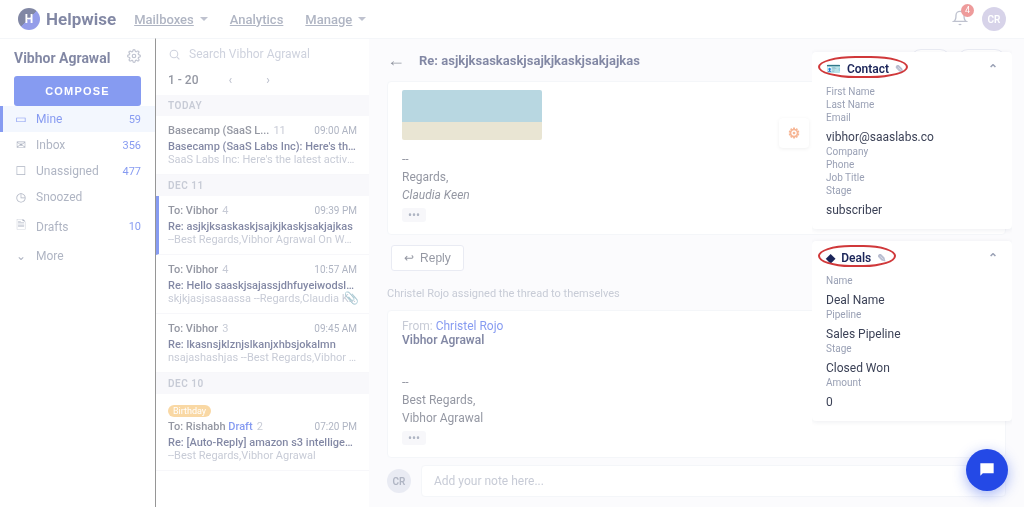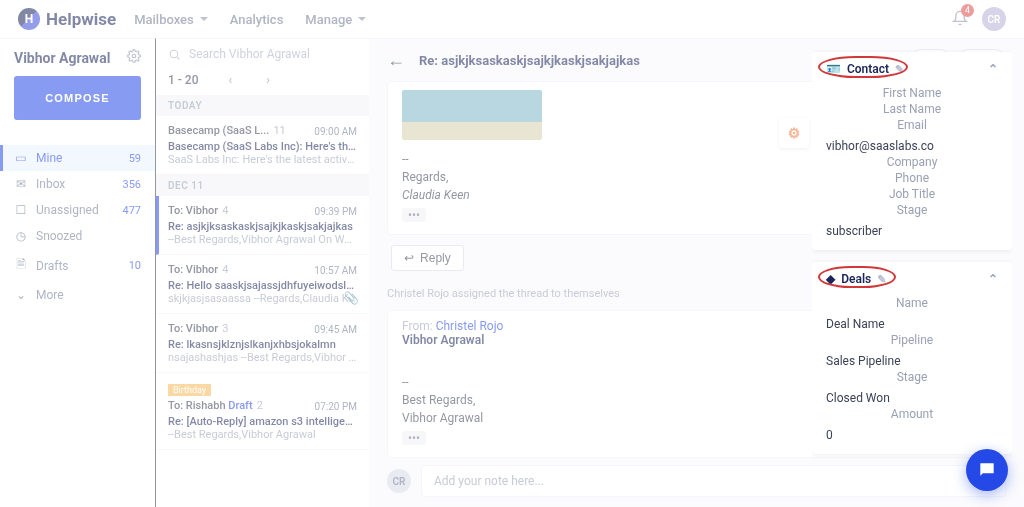--- a/index.html
+++ b/index.html
@@ -4,61 +4,61 @@
 <style>
   * { box-sizing: border-box; margin: 0; padding: 0; }
   body { font-family: -apple-system, BlinkMacSystemFont, "Segoe UI", Roboto, sans-serif; font-size: 13px; color: #3c4257; background: #f5f6fa; width: 1024px; height: 507px; overflow: hidden; position: relative; }
 
   
   .topbar { height: 38px; background: #fff; display: flex; align-items: center; padding: 0 18px; justify-content: space-between; }
   .topbar-left { display: flex; align-items: center; gap: 18px; }
   .logo { display: flex; align-items: center; gap: 6px; font-weight: 700; font-size: 17px; color: #1b2559; }
   .logo-mark { width: 22px; height: 22px; border-radius: 50%; background: linear-gradient(135deg,#1b2559 50%,#3d4ed8 50%); position: relative; display:flex;align-items:center;justify-content:center;}
   .logo-mark::after{content:"H";color:#fff;font-size:12px;font-weight:700;}
-  .navlinks { display: flex; gap: 22px; color: #6e7892; font-size: 13px; font-weight: 500; }
+  .navlinks { display: flex; gap: 22px; color: #6e7892; font-size: 13px; font-weight: 500; text-decoration: underline; }
   .navlinks span { display: flex; align-items: center; gap: 4px; cursor: pointer; }
   .chv::after{content:"";display:inline-block;border-left:4px solid transparent;border-right:4px solid transparent;border-top:4px solid #8a91a8;margin-left:2px;}
   .topbar-right { display: flex; align-items: center; gap: 14px; }
   .bell { position: relative; color:#8a91a8; cursor:pointer;}
   .bell-badge { position: absolute; top: -6px; right: -6px; background: #e04a4a; color:#fff; font-size:9px; padding:0 4px; border-radius:7px; line-height:13px;}
   .avatar { width: 24px; height: 24px; border-radius: 50%; background: #b6b0d8; color:#fff; font-size:10px; font-weight:600; display:flex; align-items:center; justify-content:center; cursor:pointer;}
 
   .app { display: flex; height: calc(100% - 38px); }
 
   
   .sidebar { width: 155px; background:#fff; border-top:1px solid #eceef4; padding:10px 0; display:flex;flex-direction:column;}
   .sb-head { display:flex; align-items:center; justify-content:space-between; padding:0 14px 10px;}
   .sb-title { font-weight:700; color:#1b2559; font-size:14px;}
   .gear { color:#8a91a8; cursor:pointer;}
-  .compose-btn { margin:0 14px 25px; background:#2449e6; color:#fff; border:none; border-radius:3px; height:44px; font-size:11px; letter-spacing:1.2px; font-weight:600; cursor:pointer;}
+  .compose-btn { margin:0 14px 0; background:#2449e6; color:#fff; border:none; border-radius:3px; height:30px; font-size:11px; letter-spacing:1.2px; font-weight:600; cursor:pointer;}
   .sb-item { display:flex; align-items:center; justify-content:space-between; padding:6px 14px; color:#6e7892; font-size:12px; cursor:pointer;}
   .sb-item.active { background:#eaf0fd; color:#2449e6; border-left:3px solid #2449e6; padding-left:11px;}
   .sb-item .lft { display:flex; align-items:center; gap:8px;}
   .sb-ico { width:14px; text-align:center; display:inline-block;}
   .count { font-size:11px;}
   .sb-item.active .count { color:#2449e6;}
   .count.blue{ color:#2449e6;}
 
   
   .listcol { width: 214px; background:#fff; border-top:1px solid #eceef4; border-left:1px solid #404040; display:flex; flex-direction:column; overflow:hidden;}
   .search { display:flex; align-items:center; gap:8px; padding:8px 12px; color:#a6adc2; font-size:12px;}
   .search svg{color:#a6adc2;}
   .pager { display:flex; align-items:center; gap:26px; padding:4px 12px 8px; color:#3c4257; font-size:12px; font-weight:500;}
   .pgbtn { color:#8a91a8; cursor:pointer; padding:0 4px;}
   .section-label { background:#f2f3f7; color:#9aa1b5; font-size:10px; font-weight:600; letter-spacing:.5px; padding:5px 12px;}
   .msg { padding:8px 12px; border-bottom:1px solid #f0f1f6; position:relative;}
   .msg.sel { border-left:3px solid #2449e6; padding-left:9px;}
-  .msg .row1 { display:flex; justify-content:space-between; align-items:flex-end; font-size:11px; color:#3c4257; margin-bottom:3px;}
+  .msg .row1 { display:flex; justify-content:space-between; align-items:center; font-size:11px; color:#3c4257; margin-bottom:3px;}
   .msg .from { font-weight:500;}
   .msg .cnt { color:#9aa1b5; margin-left:4px;}
   .msg .time { color:#6e7892; font-size:10px;}
   .msg .subj { font-size:11px; color:#1b2559; font-weight:500; white-space:nowrap; overflow:hidden; text-overflow:ellipsis;}
   .msg .prev { font-size:11px; color:#9aa1b5; white-space:nowrap; overflow:hidden; text-overflow:ellipsis;}
   .clip { position:absolute; right:10px; bottom:8px; color:#8a91a8; font-size:12px;}
-  .badge-b { display:inline-block; background:#f5b85a; color:#fff; font-size:9px; padding:1px 5px; border-radius:0; margin-bottom:3px;}
+  .badge-b { display:inline-block; background:#f5b85a; color:#fff; font-size:9px; padding:1px 5px; border-radius:6px; margin-bottom:3px;}
   .draft { color:#2449e6; font-weight:500;}
 
   
   .thread { flex:1; background:#f7f8fb; border-top:1px solid #eceef4; display:flex; flex-direction:column; overflow:hidden;}
   .thr-head { display:flex; align-items:center; justify-content:space-between; padding:10px 18px;}
   .thr-head-l { display:flex; align-items:center; gap:14px;}
   .back { font-size:18px; color:#3c4257; cursor:pointer;}
   .thr-title { font-weight:700; font-size:13px; color:#1b2559;}
   .chips { display:flex; gap:6px;}
   .chip { display:flex; align-items:center; gap:4px; border:1px solid #d7daea; background:#fff; border-radius:14px; padding:2px 7px 2px 3px; cursor:pointer; font-size:11px; color:#6e7892;}
@@ -79,21 +79,21 @@
   
   .intbar { position:absolute; right:212px; top:118px; width:36px; display:flex; flex-direction:column; align-items:center;}
   .int-ico { width:30px; height:30px; border-radius:4px; background:#fff; box-shadow:0 1px 4px rgba(0,0,0,.12); display:flex; align-items:center; justify-content:center; cursor:pointer;}
   .hub { color:#f07b3f; font-weight:700; font-size:14px;}
 
   
   .rpanel { position:absolute; right:12px; top:38px; width:200px; bottom:0; overflow:auto; padding-top:14px;}
   .panel-card { background:#fff; border-radius:4px; box-shadow:0 1px 5px rgba(30,35,80,.08); margin-bottom:12px; padding:10px 14px 12px;}
   .pc-head { display:flex; align-items:center; gap:6px; color:#1b2559; font-weight:600; font-size:12px; margin-bottom:10px; position:relative;}
   .pc-head .collapse { margin-left:auto; color:#9aa1b5; cursor:pointer;}
-  .field-l { font-size:12px; color:#9aa1b5; margin-top:2px;text-align:center;}
+  .field-l { font-size:10px; color:#9aa1b5; margin-top:2px;}
   .field-v { font-size:12px; color:#3c4257; margin-top:7px;}
 
   .circle-mark { position:absolute; border:2px solid #d0383a; border-radius:50%/60%; pointer-events:none;}
   .cm1 { left:-8px; top:-6px; width:90px; height:22px;}
   .cm2 { left:-8px; top:-6px; width:78px; height:22px;}
   .pencil { color:#b8bdd0; cursor:pointer; font-size:11px;}
 
   
   .dim { position:absolute; inset:0; background:rgba(255,255,255,.45); pointer-events:none; }
 
@@ -228,20 +228,21 @@
     </div>
     <div class="msg">
       <div class="row1">
           <span><span class="from">To: Vibhor</span><span class="cnt">3</span></span>
           <span class="time">09:45 AM</span>
         </div>
       <div class="subj">Re: lkasnsjklznjslkanjxhbsjokalmn</div>
       <div class="prev">nsajashashjas --Best Regards,Vibhor Agrawal</div>
     </div>
 
+    <div class="section-label">DEC 10</div>
     <div class="msg">
       <span class="badge-b">Birthday</span>
       <div class="row1">
           <span><span class="from">To: Rishabh</span>&nbsp;<span class="draft">Draft</span><span class="cnt">2</span></span>
           <span class="time">07:20 PM</span>
         </div>
       <div class="subj">Re: [Auto-Reply] amazon s3 intelligence</div>
       <div class="prev">--Best Regards,Vibhor Agrawal</div>
     </div>
   </div>

